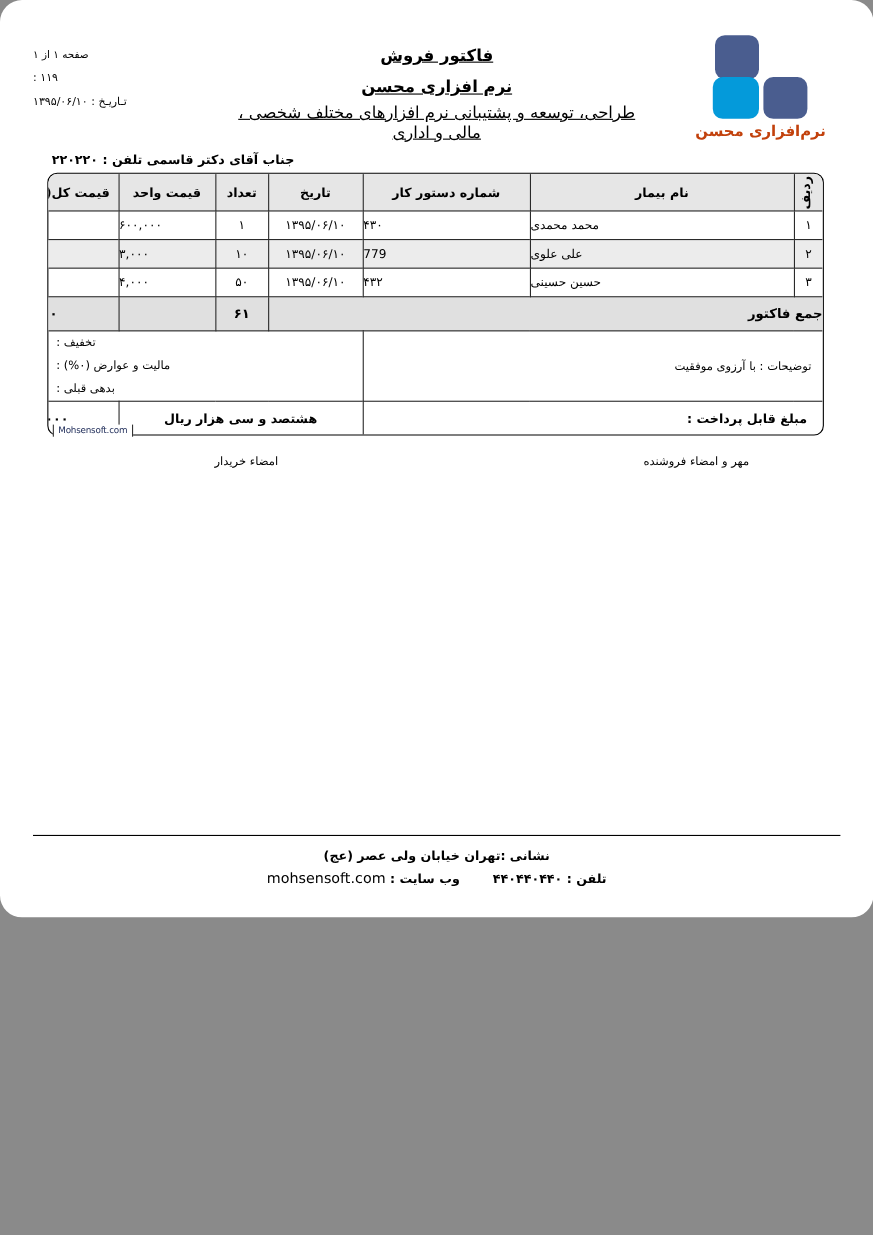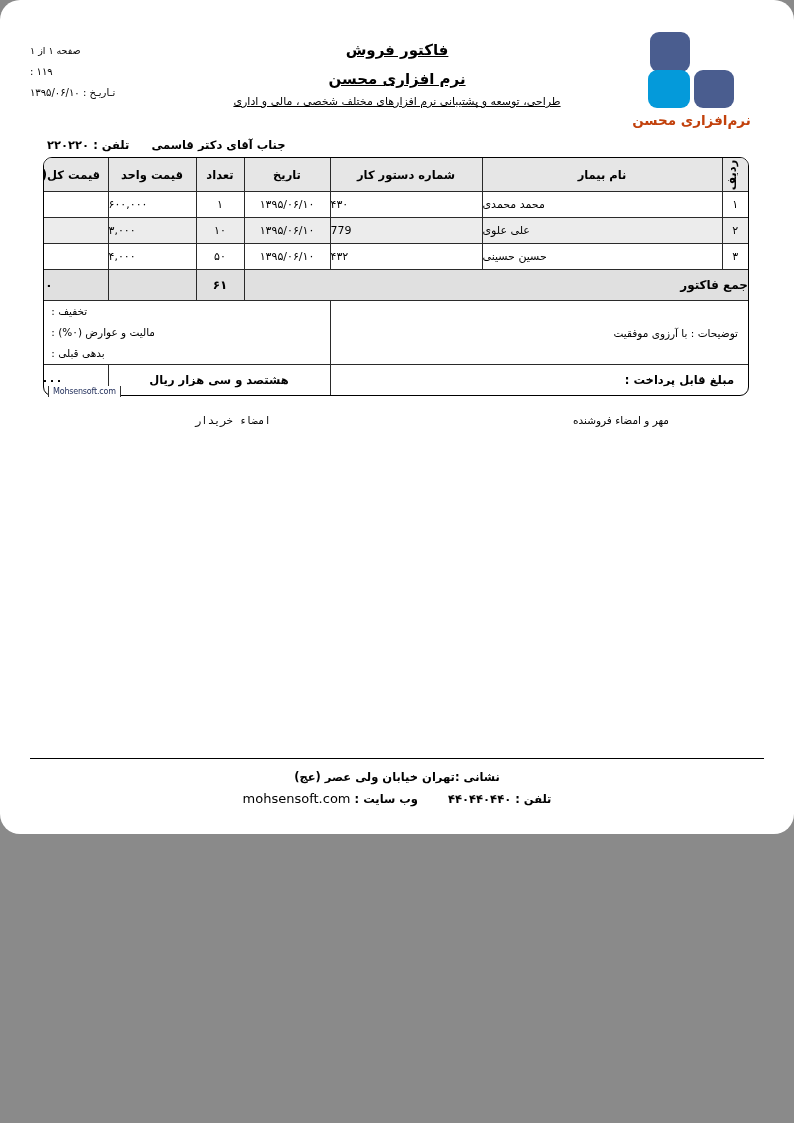--- a/index.html
+++ b/index.html
@@ -59,21 +59,21 @@
     line-height: 30px;
     letter-spacing: 0.5px;
   }
   .company-name {
     font-size: 15px;
     font-weight: bold;
     line-height: 28px;
     letter-spacing: 0.5px;
   }
   .tagline {
-    font-size: 11px;
+    font-size: 15px;
     line-height: 18px;
     letter-spacing: 0.2px;
   }
 
   
   .logo-wrap {
     position: absolute;
     right: 0;
     top: 0;
     width: 145px;
@@ -118,21 +118,21 @@
     position: absolute;
     top: 138px;
     right: 47px;
     left: 47px;
     text-align: left;
     font-size: 11.5px;
     font-weight: bold;
     white-space: nowrap;
     direction: rtl;
   }
-  .customer-line .cust-name { margin-left: 18px; }
+  .customer-line .cust-name { }
   .customer-line .cust-phone { }
 
   
   .table-wrap {
     position: absolute;
     top: 157px;
     right: 45px;
     width: 704px;
     border: 1.6px solid #000;
     border-radius: 9px;
@@ -257,22 +257,22 @@
     right: 45px;
     width: 704px;
     height: 20px;
     direction: rtl;
   }
   .sig {
     position: absolute;
     font-size: 10.5px;
     white-space: nowrap;
   }
-  .sig-seller { right: 80px; top: 0; text-align: center; }
-  .sig-buyer  { left: 150px; top: 0; font-family: Liberation Mono, monospace; }
+  .sig-seller { right: 68px; top: 0; text-align: center; }
+  .sig-buyer  { left: 150px; top: 0; }
 
   
   .footer {
     position: absolute;
     bottom: 24px;
     right: 30px;
     left: 30px;
     text-align: center;
     direction: rtl;
   }

